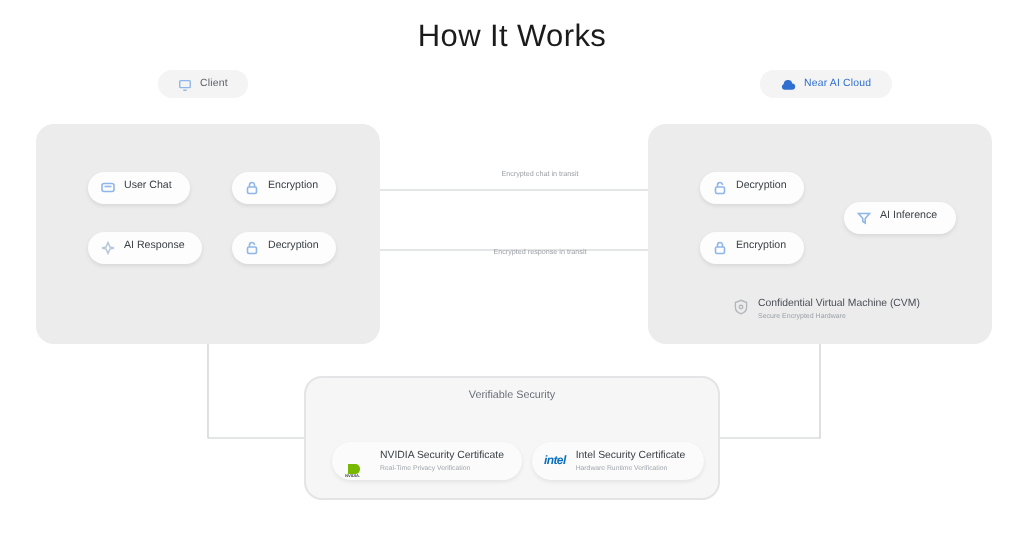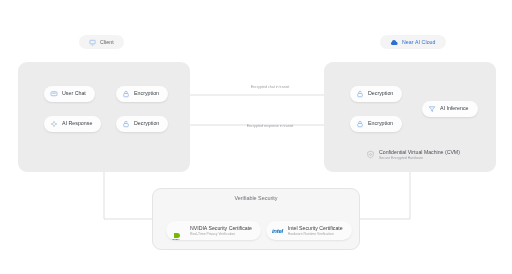--- a/index.html
+++ b/index.html
@@ -117,20 +117,21 @@
   #t-chat     { left: 205px; top: 85px;  width: 130px; }
   #t-response { left: 205px; top: 124px; width: 130px; }
 
   #wires { position: absolute; inset: 0; width: 512px; height: 274px; pointer-events:none; }
 </style>
 </head>
 <body>
 
 <div id="stage">
 
+  <div id="title">How It Works</div>
 
   <svg id="wires" viewBox="0 0 512 274">
     <g stroke="#c9cbcd" stroke-width="0.6" fill="none">
 
       <line x1="94" y1="95" x2="114" y2="95"></line>
 
       <line x1="169" y1="95" x2="348" y2="95"></line>
 
       <line x1="96" y1="125" x2="114" y2="125"></line>
 

